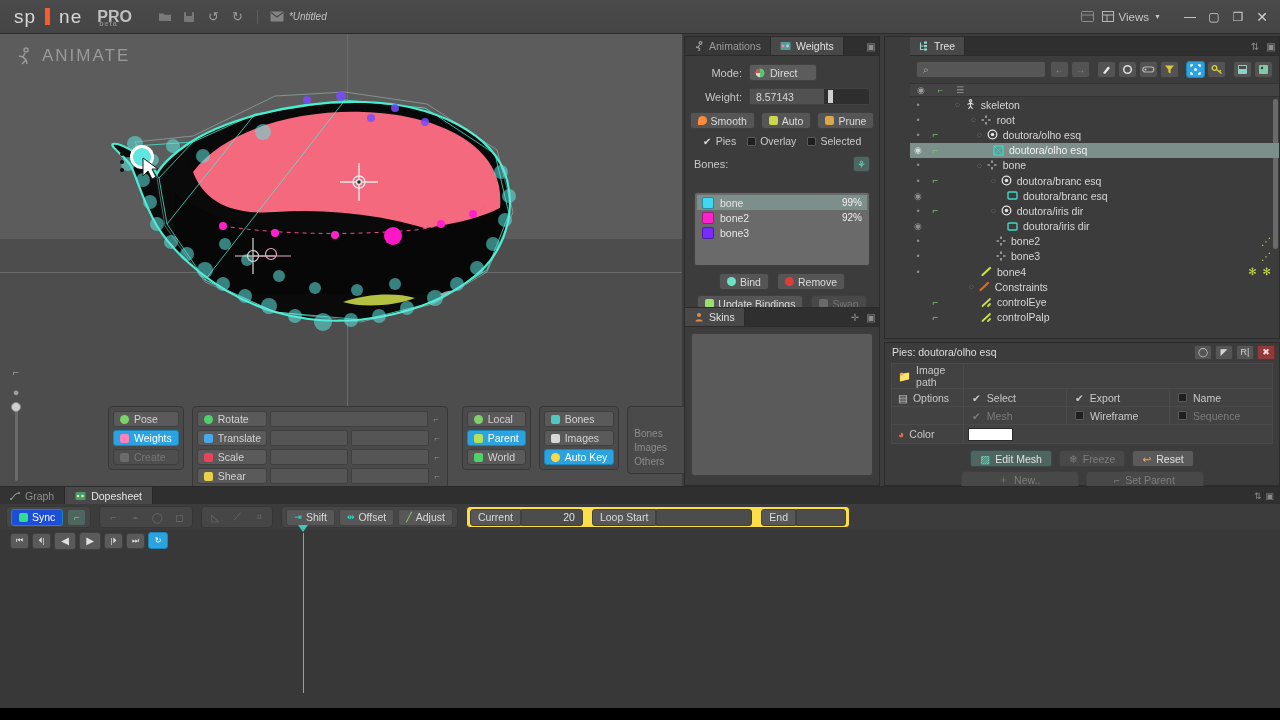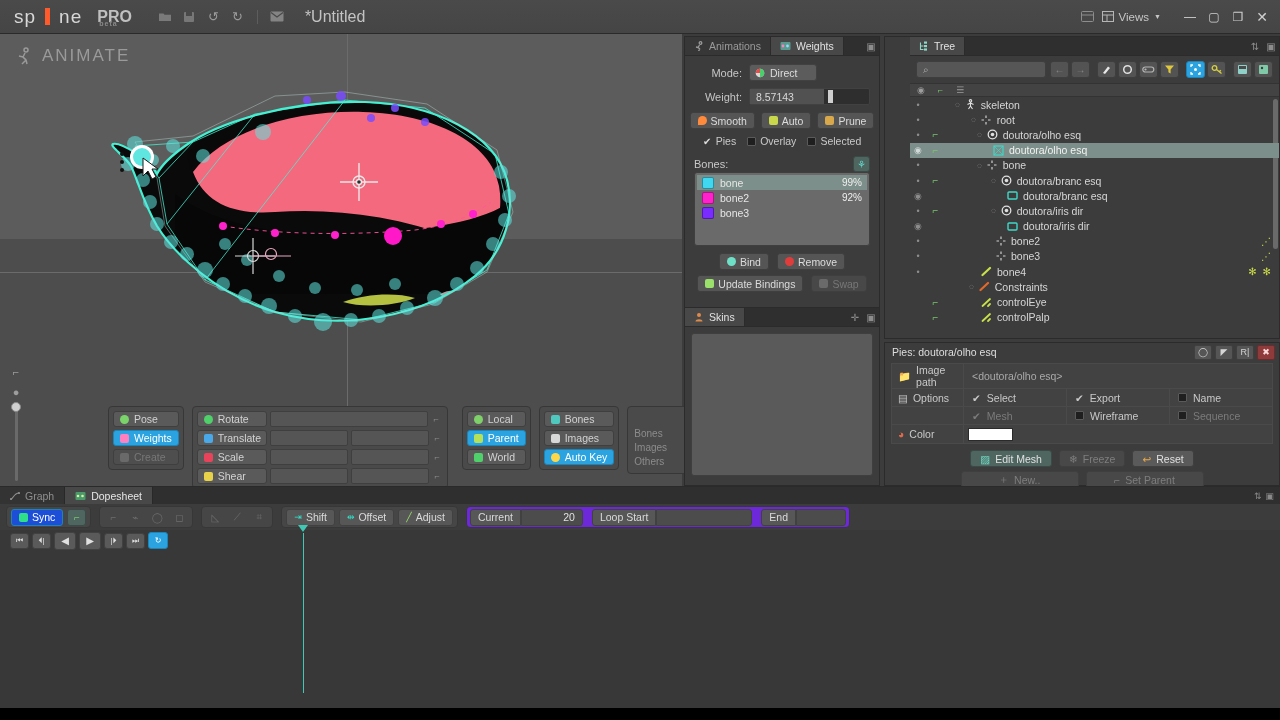--- a/index.html
+++ b/index.html
@@ -22,21 +22,21 @@
   }
   .logo { display:flex; align-items:center; margin-left:14px; gap:6px; }
   .logo .sp { font-size:19px; color:#d8d8d8; letter-spacing:1px; font-weight:400;}
   .logo .bar { width:5px; height:17px; background:#ff5a2b; margin:0 3px; }
   .logo .ne { font-size:19px; color:#d8d8d8; letter-spacing:1px; }
   .logo .pro { font-size:16px; color:#c0c0c0; font-weight:bold; margin-left:9px; position:relative;}
   .logo .beta { position:absolute; left:2px; top:12px; font-size:7px; color:#8a8a8a; letter-spacing:1px;}
   .tb-icons { display:flex; align-items:center; gap:9px; margin-left:26px; }
   .tb-ico { width:15px; height:15px; opacity:.72; display:flex; align-items:center; justify-content:center; color:#b9b9b9; font-size:13px;}
   .tb-sep { width:1px; height:14px; background:#5d5d5d; margin:0 3px;}
-  .doc-title { margin-left:20px; color:#c3c3c3; font-size:16px;}
+  .doc-title { margin-left:4px; color:#c3c3c3; font-size:10px;font-style:italic;}
   .tb-right { margin-left:auto; display:flex; align-items:center; }
   .views-btn { display:flex; align-items:center; gap:5px; color:#c6c6c6; font-size:11.5px; padding:3px 7px;}
   .wbtns { display:flex; margin-left:10px; }
   .wbtn { width:24px; height:20px; display:flex; align-items:center; justify-content:center; color:#cfcfcf; font-size:12px;}
   .wbtn:last-child { margin-right:6px; }
 
   
   .viewport {
     position:absolute; left:0; top:34px; width:682px; height:452px;
     background:#5c5c5c; overflow:hidden;
@@ -95,21 +95,21 @@
   .slider .fill { position:absolute; left:0; top:0; bottom:0; width:74px; background:#515151; }
   .slider .val { position:absolute; left:6px; top:2px; color:#d8d8d8; font-size:10.5px; }
   .slider .handle { position:absolute; left:78px; top:1px; width:5px; bottom:1px; background:#cfcfcf;}
   .wbtns3 { display:flex; gap:6px; justify-content:center; margin-bottom:6px;}
   .wb { display:flex; align-items:center; gap:4px; background:#555; border:1px solid #3f3f3f; border-radius:3px;
        height:17px; padding:0 7px; font-size:10.5px; color:#dcdcdc;}
   .wchecks { display:flex; gap:11px; justify-content:center; align-items:center; margin-bottom:9px;}
   .chk { display:flex; align-items:center; gap:4px; font-size:10.5px; color:#c9c9c9;}
   .cbox { width:9px; height:9px; background:#1f1f1f; border:1px solid #5a5a5a; border-radius:1px;}
   .ctick { color:#dcdcdc; font-size:10px; width:9px; text-align:center;}
-  .bones-hdr { display:flex; align-items:center; justify-content:space-between; margin-bottom:0;gap:38px;}
+  .bones-hdr { display:flex; align-items:center; justify-content:space-between; margin-bottom:20px;gap:38px;}
   .icon-sq { width:17px; height:16px; background:#4f6560; border:1px solid #3b4a47; border-radius:3px;
      display:flex; align-items:center; justify-content:center; color:#63d8c9; font-size:10px;}
   .boneslist { background:#6a6a6a; border:1px solid #3f3f3f; border-radius:3px; height:74px; padding:2px; }
   .bone-item { display:flex; align-items:center; height:15px; padding:0 5px; gap:6px; font-size:10.5px; color:#e6e6e6;}
   .bone-item.sel { background:#7d8f8a; }
   .bswatch { width:12px; height:12px; border-radius:2px; border:1px solid rgba(0,0,0,.35); flex:none;}
   .bpct { margin-left:auto; font-size:10px; color:#efefef;}
   .bindrow { display:flex; gap:8px; justify-content:center; margin-top:7px;}
   .bindrow2 { display:flex; gap:8px; justify-content:center; margin-top:5px;}
 
@@ -174,21 +174,21 @@
       background:#333; border-right:1px solid #282828;}
   .dtab.active { background:#484848; color:#e6e6e6;}
   .dtab-sp { flex:1; background:#2f2f2f; display:flex; justify-content:flex-end; align-items:center; gap:4px; padding-right:6px;}
   .dope-toolbar { height:26px; display:flex; align-items:center; gap:8px; padding:3px 6px; background:#3c3c3c;}
   .tgrp { display:flex; align-items:center; gap:4px; background:#464646; border:1px solid #373737; border-radius:4px;
       padding:2px 4px; height:22px;}
   .tbtn { display:flex; align-items:center; gap:4px; background:#575757; border:1px solid #414141; border-radius:3px;
       height:17px; padding:0 7px; font-size:10.5px; color:#dadada;}
   .tbtn.on { background:#1d4ed8; border-color:#1d84b8; color:#fff;}
   .tico { width:18px; height:17px; display:flex; align-items:center; justify-content:center; color:#6e6e6e; font-size:10px;}
-  .fieldgrp { display:flex; align-items:center; background:#6d28d9; border:1px solid #373737; border-radius:4px; height:22px; padding:2px 3px; gap:3px;}
+  .fieldgrp { display:flex; align-items:center; background:#fde047; border:1px solid #373737; border-radius:4px; height:22px; padding:2px 3px; gap:3px;}
   .flabel { background:#575757; border:1px solid #414141; border-radius:3px 0 0 3px; height:17px;
      display:flex; align-items:center; padding:0 7px; font-size:10.5px; color:#dadada;}
   .fval { background:#4c4c4c; border:1px solid #414141; border-left:0; border-radius:0 3px 3px 0; height:17px;
      min-width:62px; display:flex; align-items:center; justify-content:flex-end; padding:0 7px; font-size:10.5px; color:#e0e0e0;}
   .playrow { height:21px; display:flex; align-items:center; gap:3px; padding-left:10px;}
   .pb { width:19px; height:16px; background:#5a5a5a; border:1px solid #414141; border-radius:3px;
       display:flex; align-items:center; justify-content:center; font-size:8px; color:#e0e0e0;}
   .pb.big { width:22px; height:18px; font-size:10px;}
   .pb.loop { background:#2aa3e0; border-color:#1d84b8; color:#fff; width:20px; height:17px;}
   .playhead { position:absolute; left:301px; top:532px; width:1px; height:150px; background:#3fc9b5;}
@@ -983,21 +983,20 @@
         <div class="mh-btn red">✖</div>
       </div>
     </div>
 
     <div class="mtable">
       <div class="mrow">
         <div class="mcell-lbl">
           <span style="color:#d8a84a;">📁</span>
           <span>Image path</span>
         </div>
-        <div class="pathval">&lt;doutora/olho esq&gt;</div>
       </div>
       <div class="mrow">
         <div class="mcell-lbl">
           <span>▤</span>
           <span>Options</span>
         </div>
         <div class="mcell">
           <span>✔</span>
           <span>Select</span>
         </div>

